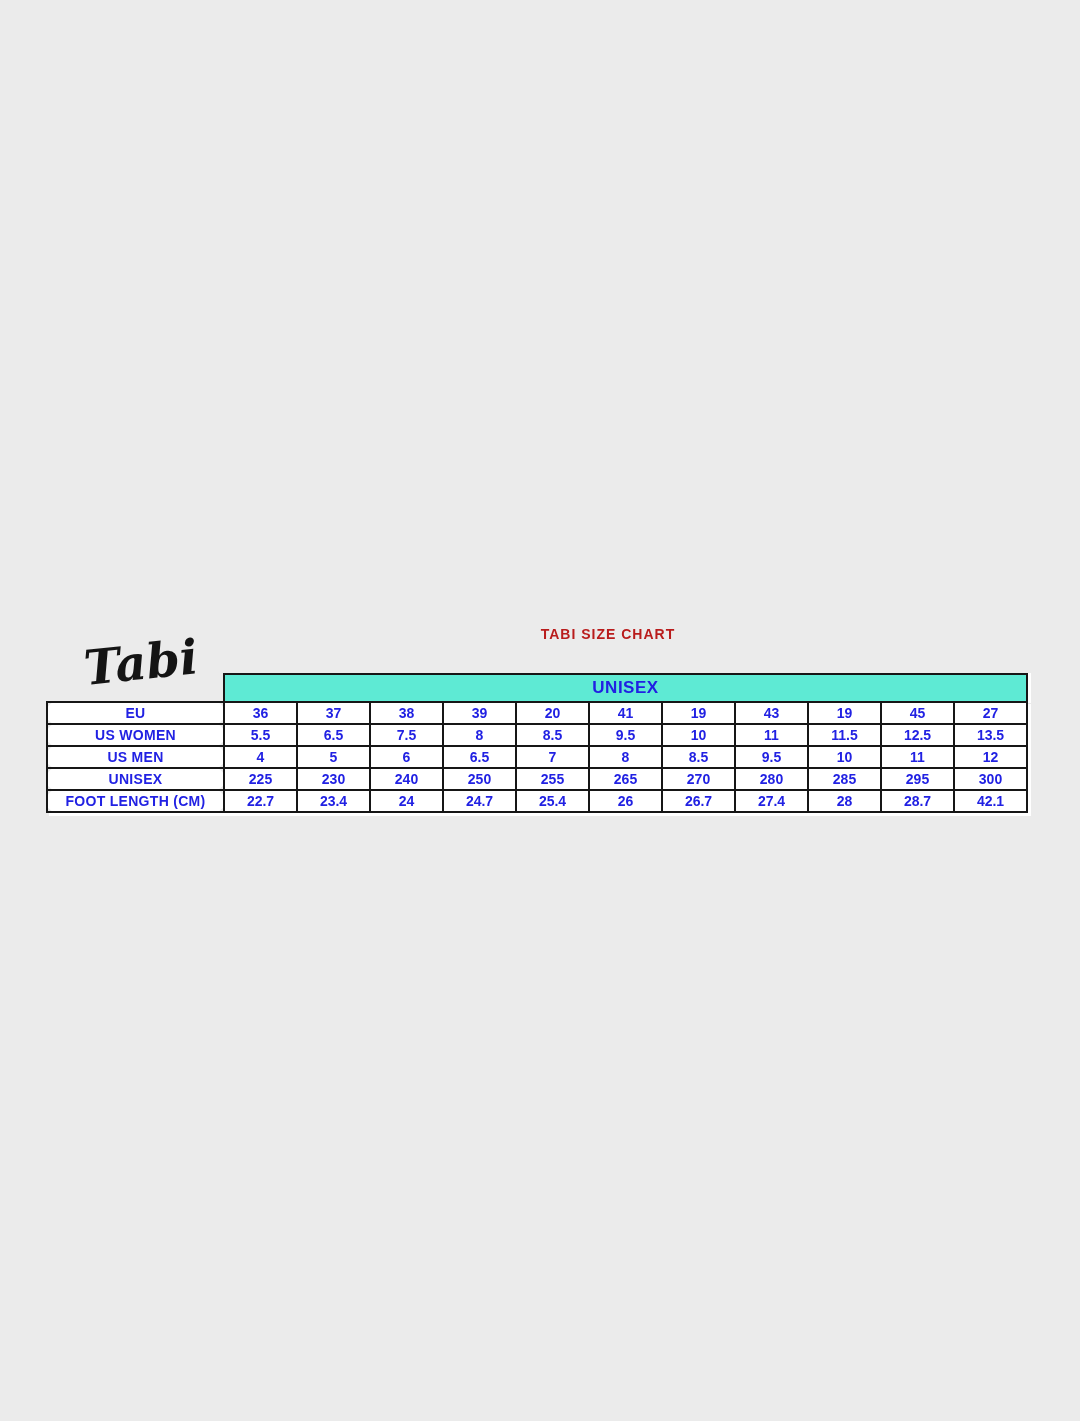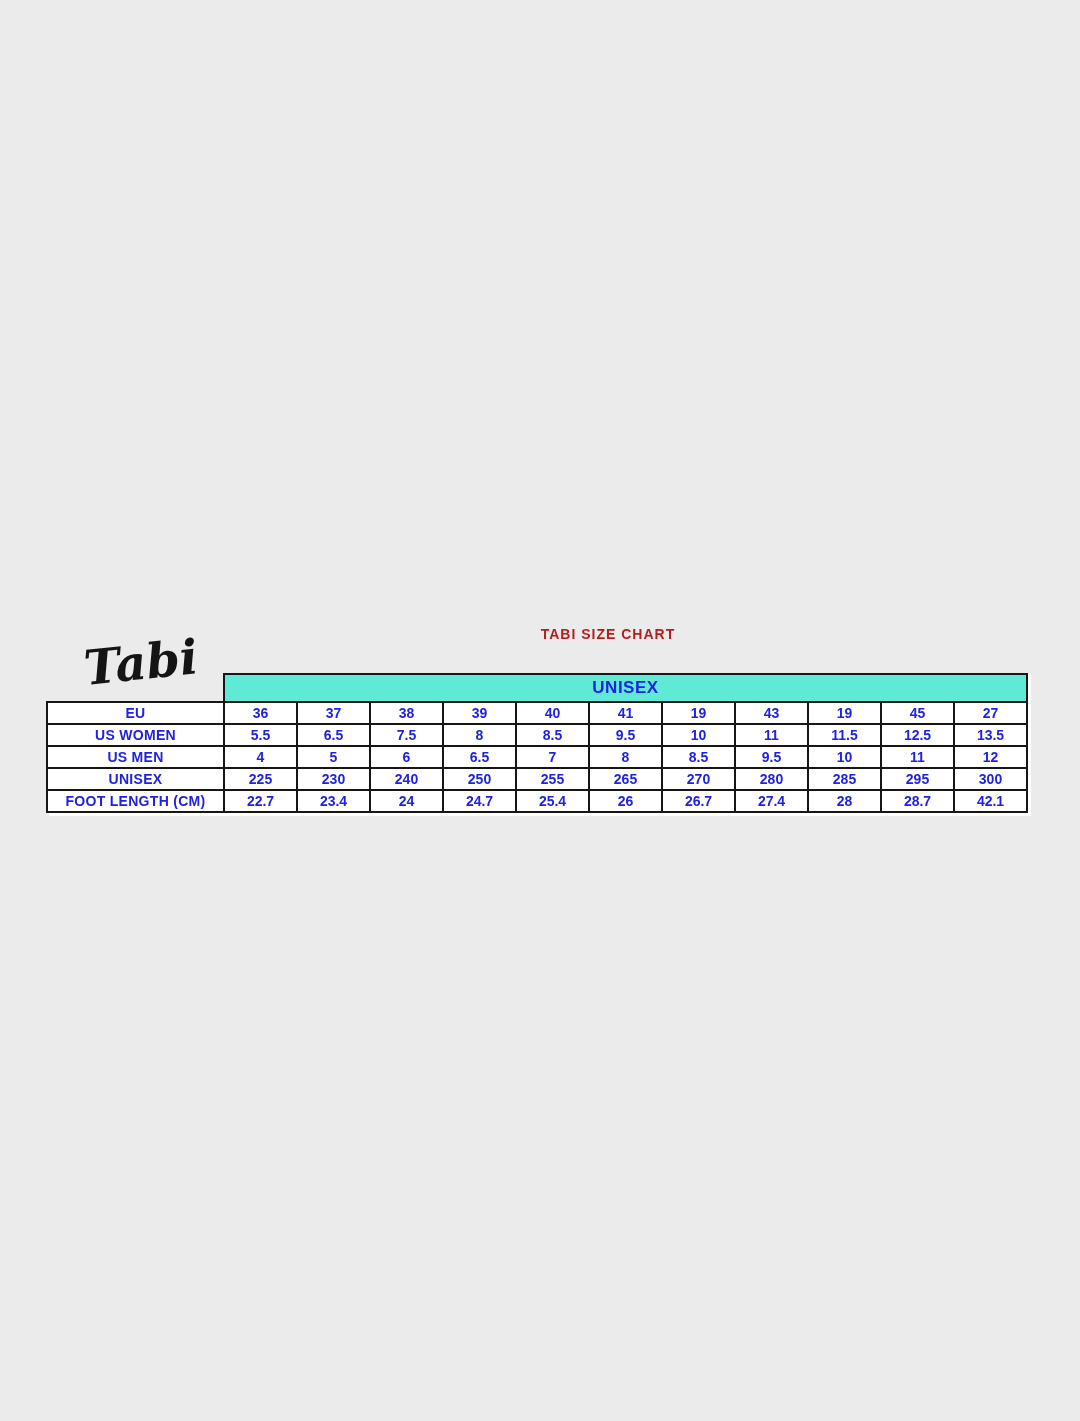--- a/index.html
+++ b/index.html
@@ -71,20 +71,21 @@
     text-align: center;
     vertical-align: middle;
     font-size: 14px;
     font-weight: bold;
     color: #2121e3;
     white-space: nowrap;
     overflow: hidden;
   }
   .rows-table td.label-cell {
     letter-spacing: 0.3px;
+    border-radius: 9px;
   }
 </style>
 </head>
 <body>
 
 <div class="canvas">
 
   <div class="logo-wrap">
     <svg width="160" height="80" viewBox="0 0 160 80">
       <text class="logo-text" x="12" y="56" font-size="48" transform="rotate(-6 80 40)">Tabi</text>
@@ -100,21 +101,21 @@
       <col style="width:177px">
       <col span="11" style="width:73px">
     </colgroup>
     <tbody>
         <tr>
           <td class="label-cell">EU</td>
           <td class="value-cell">36</td>
           <td class="value-cell">37</td>
           <td class="value-cell">38</td>
           <td class="value-cell">39</td>
-          <td class="value-cell">40</td>
+          <td class="value-cell">20</td>
           <td class="value-cell">41</td>
           <td class="value-cell">19</td>
           <td class="value-cell">43</td>
           <td class="value-cell">19</td>
           <td class="value-cell">45</td>
           <td class="value-cell">27</td>
         </tr>
         <tr>
           <td class="label-cell">US WOMEN</td>
           <td class="value-cell">5.5</td>

